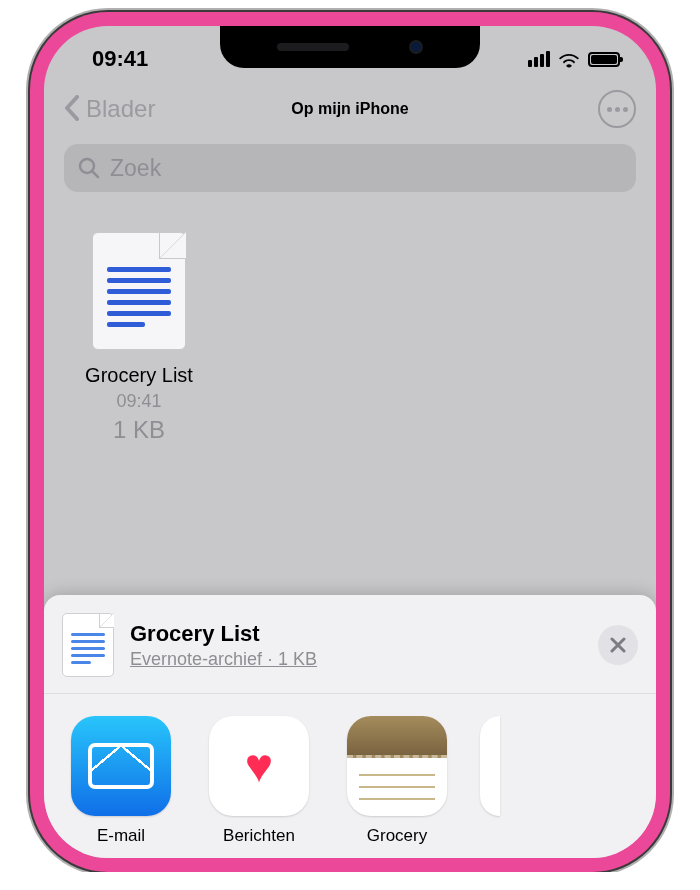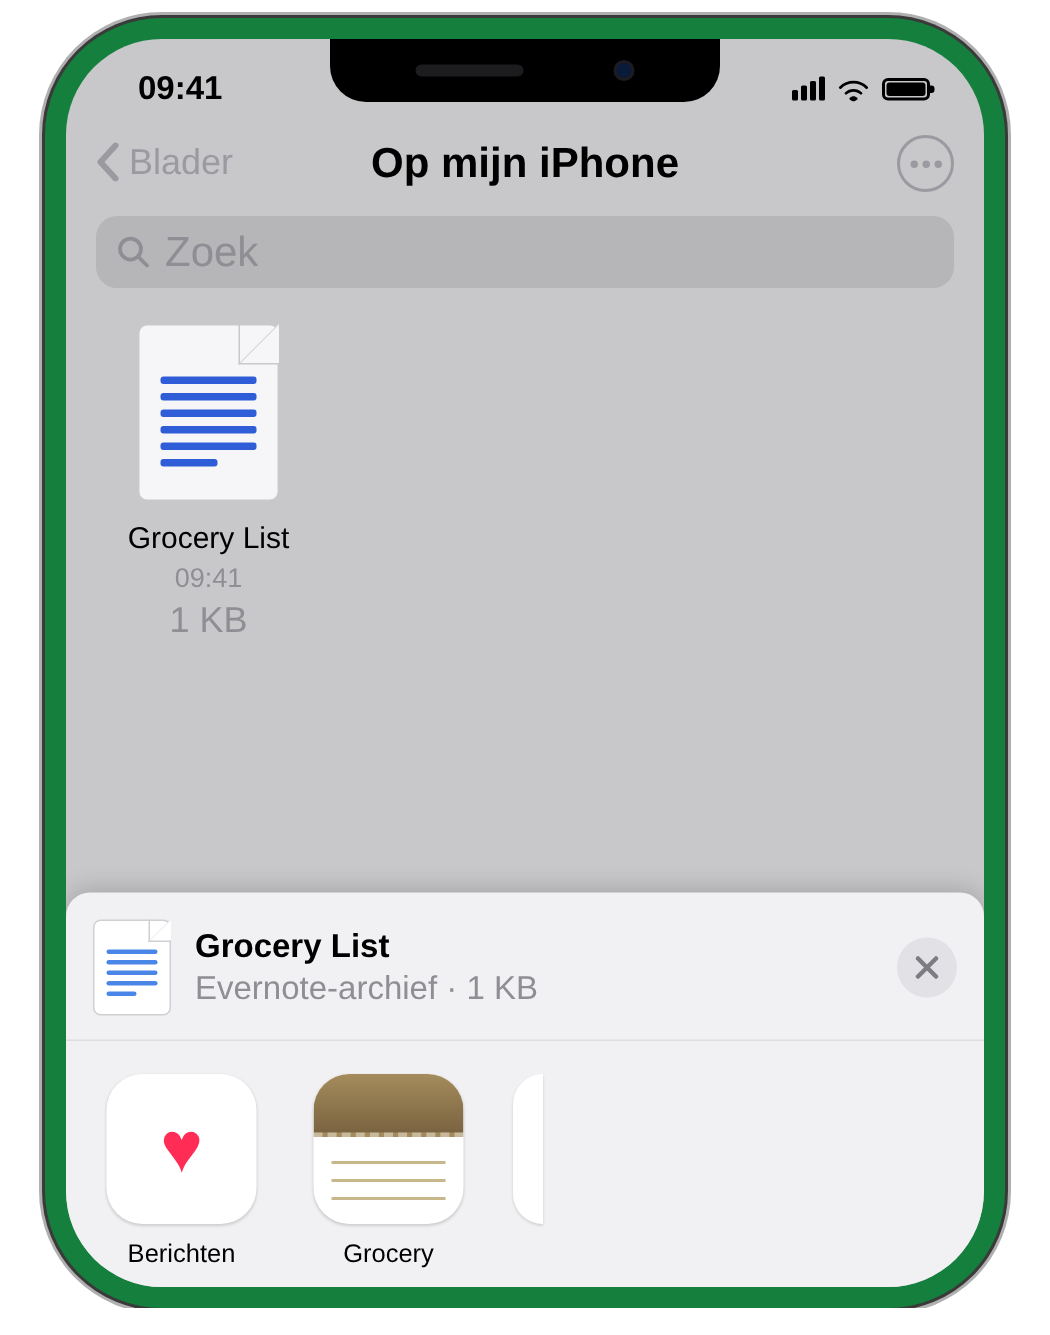--- a/index.html
+++ b/index.html
@@ -2,21 +2,21 @@
 <html><head>
 <meta charset="utf-8">
 <style>
 * { margin: 0; padding: 0; box-sizing: border-box; font-family: -apple-system, "Helvetica Neue", Helvetica, Arial, sans-serif; }
 body { background: #fff; display: flex; justify-content: center; }
 
 .device {
   width: 640px;
   height: 860px;
   margin-top: 12px;
-  background: #15803d;
+  background: #ec4899;
   border-radius: 78px;
   padding: 14px;
   position: relative;
   box-shadow: 0 0 0 2px #3a3a3a, 0 0 0 4px #b0b0b0;
   overflow: hidden;
 }
 .screen {
   width: 100%;
   height: 100%;
   background: #c8c8ca;
@@ -72,45 +72,45 @@
   position: relative;
 }
 .back {
   display: flex; gap: 6px;
   color: #9b9aa0;
   font-size: 24px;
 }
 .title {
   position: absolute; left: 0; right: 0;
   text-align: center;
-  font-size: 28px;
+  font-size: 16px;
   font-weight: 600;
   color: #000;
   pointer-events: none;
 }
 .more-btn {
   margin-left: auto;
   width: 38px; height: 38px;
   border: 2.5px solid #9b9aa0;
   border-radius: 50%;
   display: flex; align-items: center; justify-content: center;
   gap: 3px;
 }
 .more-btn span { width: 5px; height: 5px; background: #9b9aa0; border-radius: 50%; }
 
 
 .search {
-  margin: 6px 20px 0;
+  margin: 6px 20px 16px;
   height: 48px;
   background: rgba(120,120,128,0.22);
   border-radius: 14px;
   display: flex; align-items: center;
   padding: 0 14px;
   color: #8f8e95;
-  font-size: 28px;
+  font-size: 23px;
   gap: 10px;
 }
 
 
 .grid { padding: 24px 30px; }
 .file { width: 130px; text-align: center; }
 .doc-icon {
   width: 94px; height: 118px;
   margin: 0 auto 14px;
   background: #f6f6f8;
@@ -164,21 +164,21 @@
 }
 .thumb::before {
   content:"";position:absolute;top:-1px;right:-1px;width:14px;height:14px;
   background: linear-gradient(135deg, transparent 48%, #e0e0e4 50%, #fff 52%);
   border-bottom:1px solid #d0d0d4;border-left:1px solid #d0d0d4;
 }
 .thumb .tline { height:3px; background:#4a86e8; border-radius:1.5px; }
 .thumb .tline.short { width:60%; }
 .sheet-titles { flex: 1; }
 .sheet-title { font-size: 22px; font-weight: 600; color: #000; }
-.sheet-sub { font-size: 22px; color: #8f8e94; margin-top: 2px; }
+.sheet-sub { font-size: 18px; color: #8f8e94; margin-top: 2px; text-decoration: underline; }
 .close-btn {
   width: 40px; height: 40px;
   background: #e2e2e6; border-radius: 50%;
   display: flex; align-items: center; justify-content: center;
   color: #7d7c82; font-size: 20px; font-weight: 700;
 }
 
 .share-row {
   display: flex; gap: 28px;
   padding: 22px 22px 12px;
@@ -329,20 +329,26 @@
         <div class="close-btn">
           <svg width="16" height="16" viewBox="0 0 16 16">
             <line x1="2" y1="2" x2="14" y2="14" stroke="#7d7c82" stroke-width="3" stroke-linecap="round"></line>
             <line x1="14" y1="2" x2="2" y2="14" stroke="#7d7c82" stroke-width="3" stroke-linecap="round"></line>
           </svg>
         </div>
       </div>
 
       <div class="share-row">
         <div class="app">
+          <div class="app-icon icon-mail">
+            <div class="envelope"></div>
+          </div>
+          <div class="app-label">E-mail</div>
+        </div>
+        <div class="app">
           <div class="app-icon icon-health">
             <span class="heart">♥</span>
           </div>
           <div class="app-label">Berichten</div>
         </div>
         <div class="app">
           <div class="app-icon icon-notes">
             <div class="notes-top"></div>
             <div class="notes-bottom">
               <div class="nline"></div>

